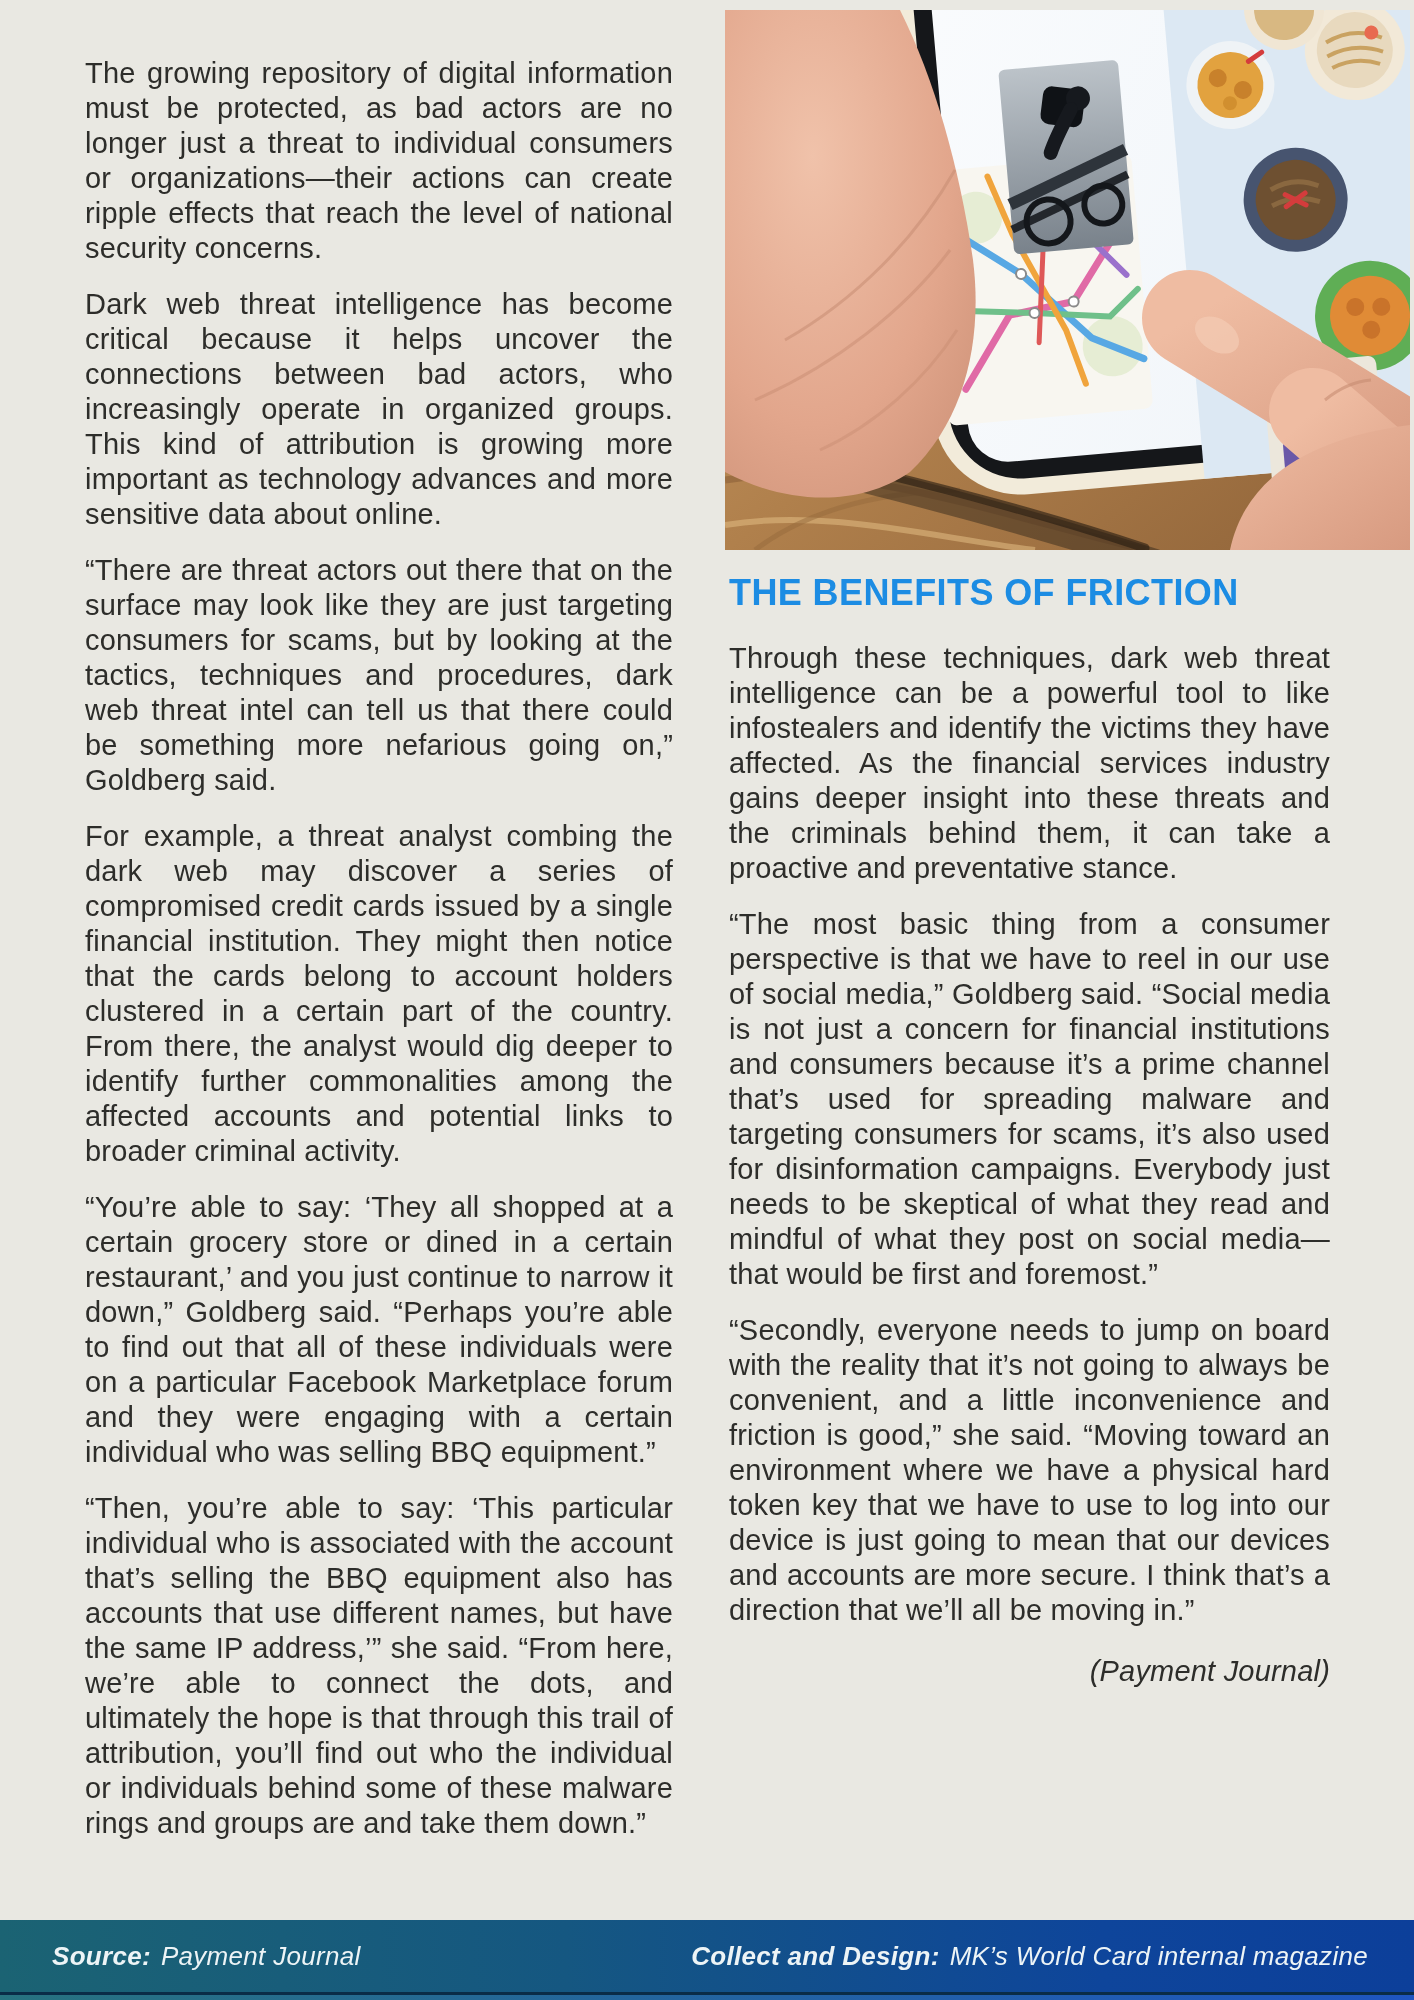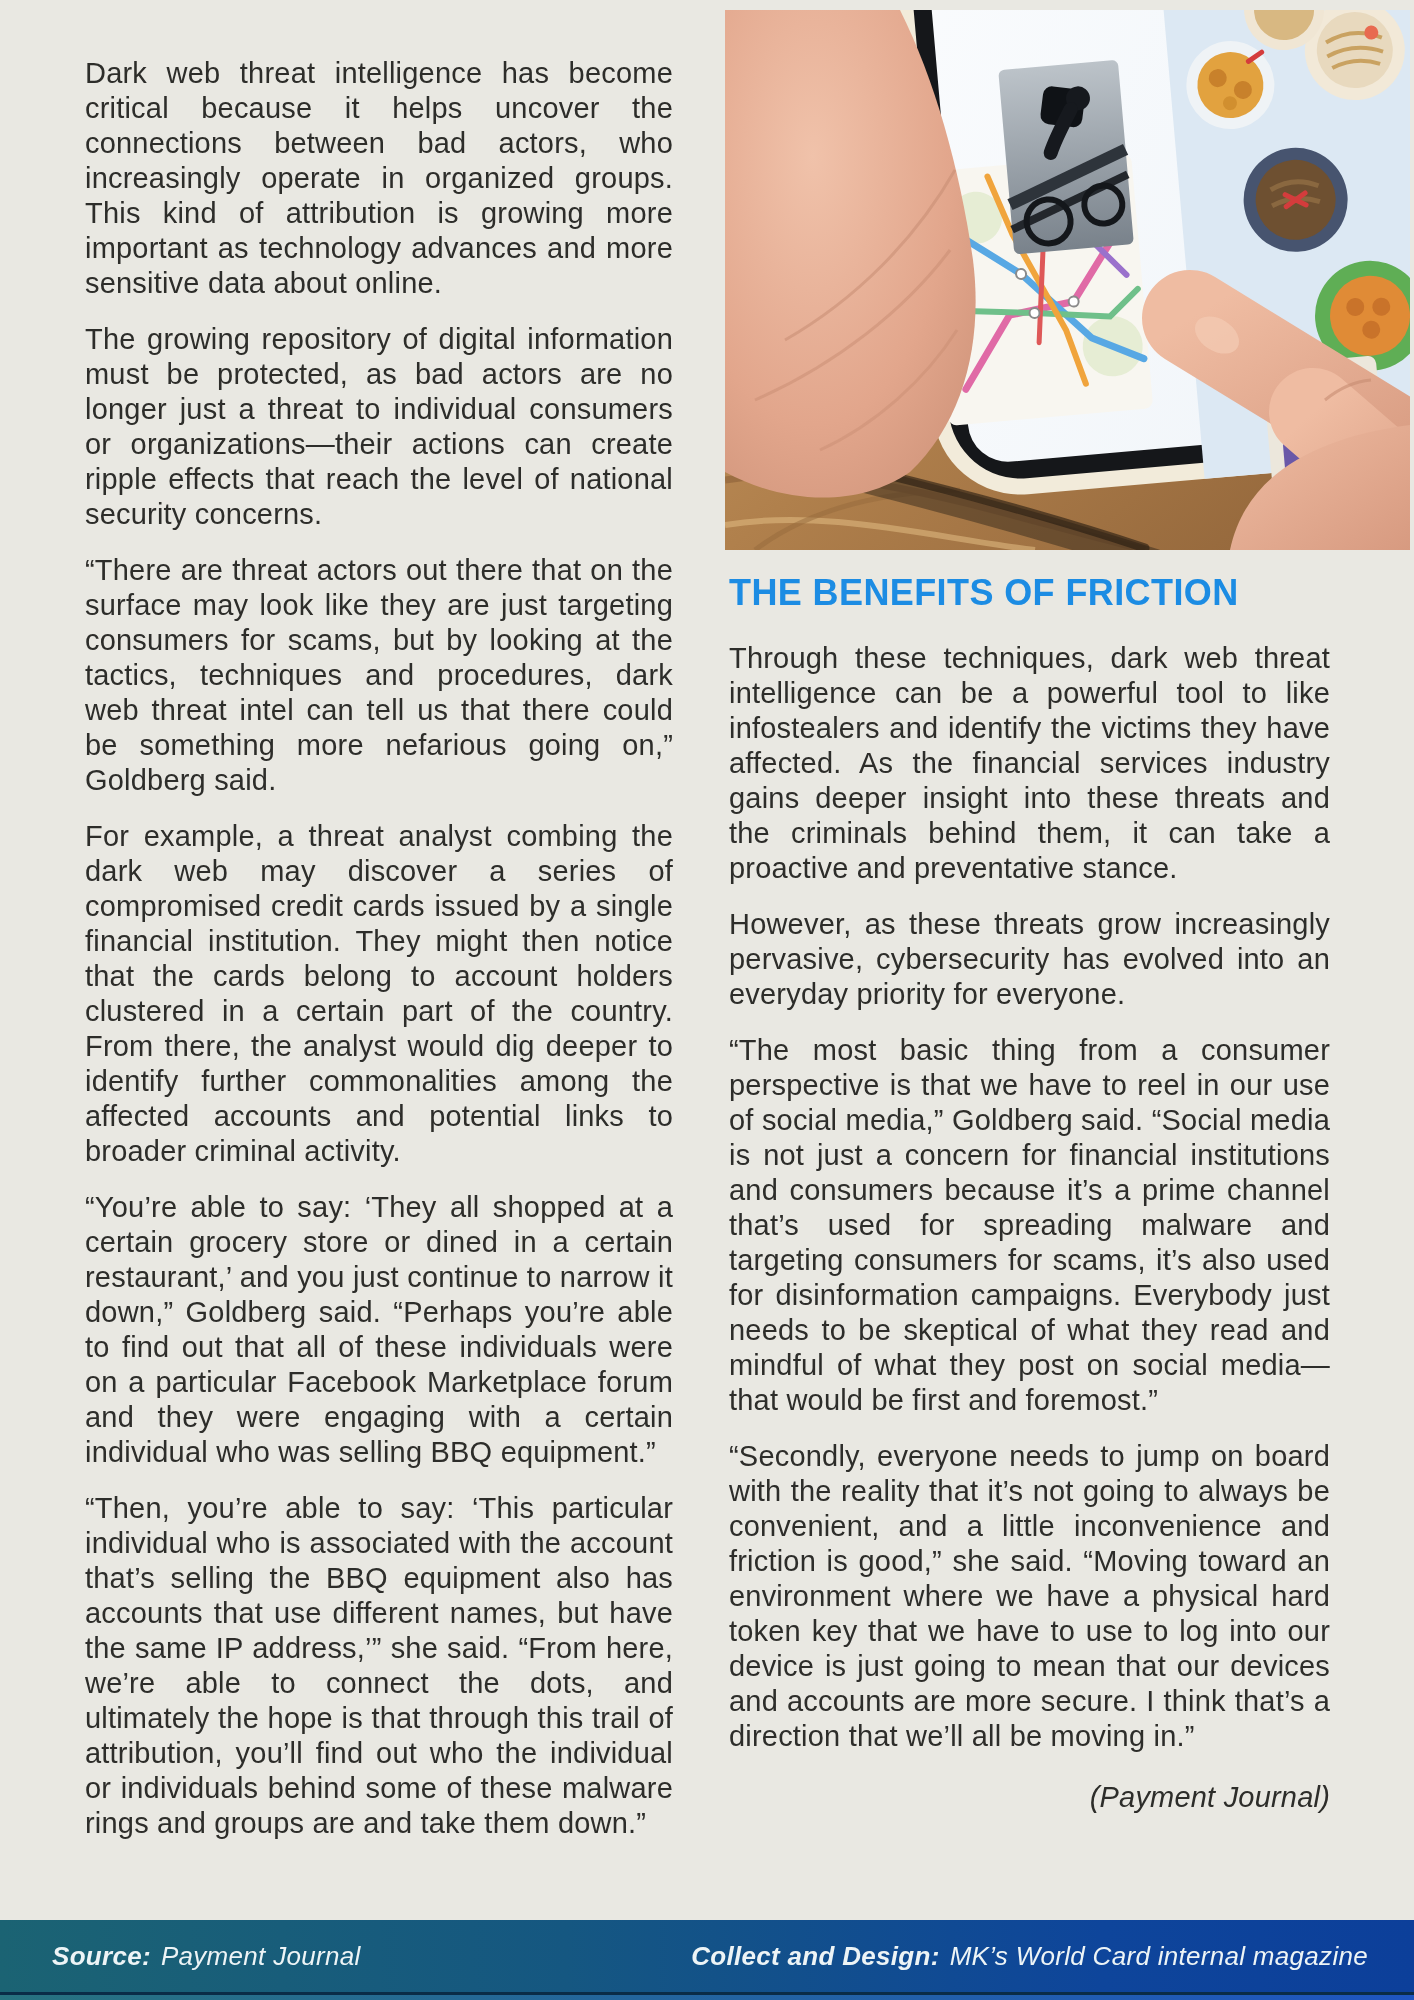--- a/index.html
+++ b/index.html
@@ -64,22 +64,22 @@
   .footer-line  { height: 3px; background: #0A2C47; }
   .footer-strip { height: 5px; background: linear-gradient(90deg, #27727F 0%, #1E55C0 100%); }
   .lbl { font-weight: bold; margin-right: 10px; }
 </style>
 </head>
 <body>
 
 <div class="page">
 
   <div class="col col-left">
+    <p>The growing repository of digital information must be protected, as bad actors are no longer just a threat to individual consumers or organizations—their actions can create ripple effects that reach the level of national security concerns.</p>
     <p>Dark web threat intelligence has become critical because it helps uncover the connections between bad actors, who increasingly operate in organized groups. This kind of attribution is growing more important as technology advances and more sensitive data about online.</p>
-    <p>The growing repository of digital information must be protected, as bad actors are no longer just a threat to individual consumers or organizations—their actions can create ripple effects that reach the level of national security concerns.</p>
     <p>“There are threat actors out there that on the surface may look like they are just targeting consumers for scams, but by looking at the tactics, techniques and procedures, dark web threat intel can tell us that there could be something more nefarious going on,” Goldberg said.</p>
     <p>For example, a threat analyst combing the dark web may discover a series of compromised credit cards issued by a single financial institution. They might then notice that the cards belong to account holders clustered in a certain part of the country. From there, the analyst would dig deeper to identify further commonalities among the affected accounts and potential links to broader criminal activity.</p>
     <p>“You’re able to say: ‘They all shopped at a certain grocery store or dined in a certain restaurant,’ and you just continue to narrow it down,” Goldberg said. “Perhaps you’re able to find out that all of these individuals were on a particular Facebook Marketplace forum and they were engaging with a certain individual who was selling BBQ equipment.”</p>
     <p>“Then, you’re able to say: ‘This particular individual who is associated with the account that’s selling the BBQ equipment also has accounts that use different names, but have the same IP address,’” she said. “From here, we’re able to connect the dots, and ultimately the hope is that through this trail of attribution, you’ll find out who the individual or individuals behind some of these malware rings and groups are and take them down.”</p>
   </div>
 
   <div class="photo">
     <svg width="685" height="540" viewBox="0 0 685 540" xmlns="http://www.w3.org/2000/svg">
       <defs>
         <linearGradient id="wood" x1="0" y1="0" x2="1" y2="1">
@@ -205,21 +205,20 @@
         <path d="M505,540 C520,468 585,428 685,415 L685,540 Z" fill="url(#finger)"></path>
         <ellipse cx="492" cy="325" rx="24" ry="16" fill="#F2C8B0" opacity="0.85" transform="rotate(32 492 325)"></ellipse>
         <path d="M600,390 q22,-18 46,-20" stroke="#C78C72" stroke-width="3" fill="none" opacity="0.6"></path>
       </g>
     </svg>
   </div>
 
   <div class="col col-right">
     <h2 class="section-heading">THE BENEFITS OF FRICTION</h2>
     <p>Through these techniques, dark web threat intelligence can be a powerful tool to like infostealers and identify the victims they have affected. As the financial services industry gains deeper insight into these threats and the criminals behind them, it can take a proactive and preventative stance.</p>
-    <p>However, as these threats grow increasingly pervasive, cybersecurity has evolved into an everyday priority for everyone.</p>
     <p>“The most basic thing from a consumer perspective is that we have to reel in our use of social media,” Goldberg said. “Social media is not just a concern for financial institutions and consumers because it’s a prime channel that’s used for spreading malware and targeting consumers for scams, it’s also used for disinformation campaigns. Everybody just needs to be skeptical of what they read and mindful of what they post on social media—that would be first and foremost.”</p>
     <p>“Secondly, everyone needs to jump on board with the reality that it’s not going to always be convenient, and a little inconvenience and friction is good,” she said. “Moving toward an environment where we have a physical hard token key that we have to use to log into our device is just going to mean that our devices and accounts are more secure. I think that’s a direction that we’ll all be moving in.”</p>
     <div class="attribution">(Payment Journal)</div>
   </div>
 
   <div class="footer">
     <div class="footer-band">
       <div>
         <span class="lbl">Source:</span><span class="val">Payment Journal</span>
       </div>

